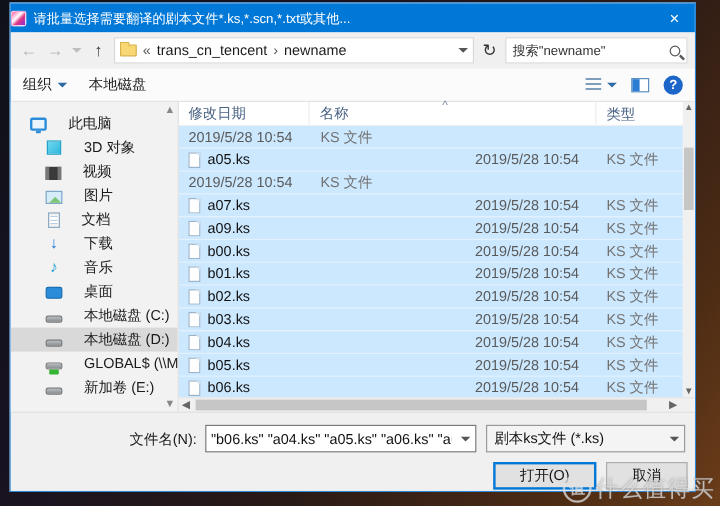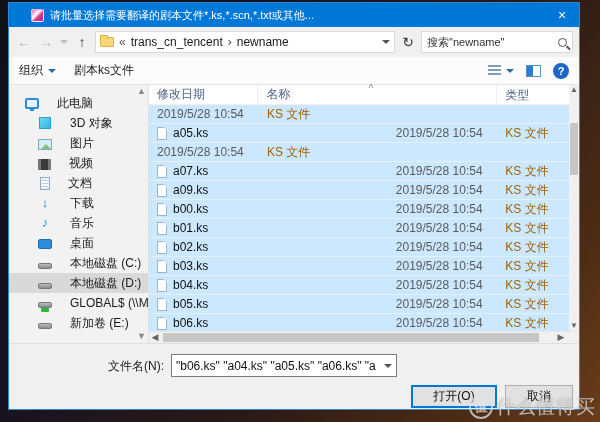--- a/index.html
+++ b/index.html
@@ -9,21 +9,21 @@
     background:linear-gradient(125deg,#0f1119 0%,#171221 30%,#2a1a16 60%,#4d2c14 85%,#6b3d1a 100%);
     position:relative; font-size:12px; color:#1a1a1a;
   }
 
   
   .window { position:absolute; left:8px; top:2px; width:572px; height:408px;
     background:#f0f0f0; border:1px solid #2b88d8; display:flex; flex-direction:column; }
 
   
   .titlebar { height:24px; background:#0078d7; color:#fff; display:flex; align-items:center;
-    padding-left:22px; flex:0 0 auto; }
+    padding-left:0; flex:0 0 auto; }
   .app-icon { width:13px; height:13px; margin-right:6px; border-radius:2px;
     background:linear-gradient(135deg,#ff5fa8 0%,#ffffff 40%,#e0357f 60%,#8a2be2 100%);
     border:1px solid rgba(255,255,255,.6); flex:0 0 auto; }
   .title-text { font-size:11px; white-space:nowrap; overflow:hidden; flex:1 1 auto; }
   .close-btn { width:34px; height:24px; display:flex; align-items:center; justify-content:center;
     color:#fff; font-size:14px; cursor:default; flex:0 0 auto; }
 
   
   .navbar { height:30px; display:flex; align-items:center; padding:0 6px; gap:4px;
     background:#f0f0f0; flex:0 0 auto; }
@@ -103,21 +103,21 @@
   .hcell { padding-left:8px; border-right:1px solid #ededed; height:100%; display:flex; align-items:center; }
   .hc-name { width:240px; position:relative; }
   .hc-date { width:110px; }
   .hc-type { width:72px; border-right:none;align-items:flex-end; }
   .sort-caret { position:absolute; top:-2px; left:110px; color:#7a8aa0; font-size:10px; }
   .rows { flex:1 1 auto; overflow:hidden; padding-right:10px; }
   .row { height:19px; display:flex; align-items:center; background:#cce8ff; border-bottom:1px solid #e3f1fd; }
   .cell { padding-left:8px; white-space:nowrap; overflow:hidden; }
   .c-name { width:240px; display:flex; align-items:center; gap:6px; color:#111; }
   .c-date { width:110px; color:#5a5a5a; }
-  .c-type { width:72px; color:#a16207; }
+  .c-type { width:72px; color:#737373; }
   .file-icon { width:10px; height:13px; background:#fff; border:1px solid #9ab4cc; position:relative; flex:0 0 auto; }
   .file-icon::after { content:""; position:absolute; right:-1px; top:-1px; width:0; height:0;
     border-top:4px solid #cfe0ef; border-left:4px solid transparent; }
 
   
   .vscroll { position:absolute; right:0; top:0; bottom:12px; width:10px; background:#f0f0f0; }
   .vs-arrow { position:absolute; left:0; width:10px; height:10px; color:#666; font-size:8px;
     line-height:10px; text-align:center; }
   .vs-thumb { position:absolute; left:1px; width:8px; top:38px; height:52px; background:#c6c6c6; }
   .hscroll { height:12px; background:#f0f0f0; border-top:1px solid #e5e5e5; position:relative; flex:0 0 auto; }
@@ -180,21 +180,21 @@
       <span class="mag-icon"></span>
     </div>
   </div>
 
   <div class="cmdbar">
     <span class="cmd">
       <span>组织</span>
       <span class="cmd-chevron"></span>
     </span>
     <span class="cmd">
-      <span>剧本ks文件</span>
+      <span>本地磁盘</span>
     </span>
     <span class="cmd-right">
       <span class="cmd">
         <span class="list-icon"></span>
         <span class="cmd-chevron"></span>
       </span>
       <span class="pane-icon"></span>
       <span class="help-icon">?</span>
     </span>
   </div>
@@ -208,27 +208,27 @@
     <span class="side-icon icon-computer"></span>
     <span class="side-label">此电脑</span>
   </div>
 
   <div class="side-item child">
     <span class="side-icon icon-cube"></span>
     <span class="side-label">3D 对象</span>
   </div>
 
   <div class="side-item child">
+    <span class="side-icon icon-film"></span>
+    <span class="side-label">视频</span>
+  </div>
+
+  <div class="side-item child">
     <span class="side-icon icon-picture"></span>
     <span class="side-label">图片</span>
-  </div>
-
-  <div class="side-item child">
-    <span class="side-icon icon-film"></span>
-    <span class="side-label">视频</span>
   </div>
 
   <div class="side-item child">
     <span class="side-icon icon-document"></span>
     <span class="side-label">文档</span>
   </div>
 
   <div class="side-item child">
     <span class="side-icon icon-download">↓</span>
     <span class="side-label">下载</span>
@@ -395,20 +395,26 @@
   </div>
 
   <div class="footer">
     <span class="fn-label">文件名(N):</span>
     <div class="fn-combo">
       <input value="&quot;b06.ks&quot; &quot;a04.ks&quot; &quot;a05.ks&quot; &quot;a06.ks&quot; &quot;a07." style="">
       <span class="combo-btn">
           <i></i>
         </span>
     </div>
+    <div class="ft-combo">
+      <span>剧本ks文件 (*.ks)</span>
+      <span class="combo-btn" style="margin-left:auto">
+          <i></i>
+        </span>
+    </div>
     <span class="btn btn-open">打开(O)</span>
     <span class="btn btn-cancel">取消</span>
   </div>
 
 </div>
 
 <div class="watermark">
   <span class="wm-logo">值</span>
   <span class="wm-text">什么值得买</span>
 </div>

